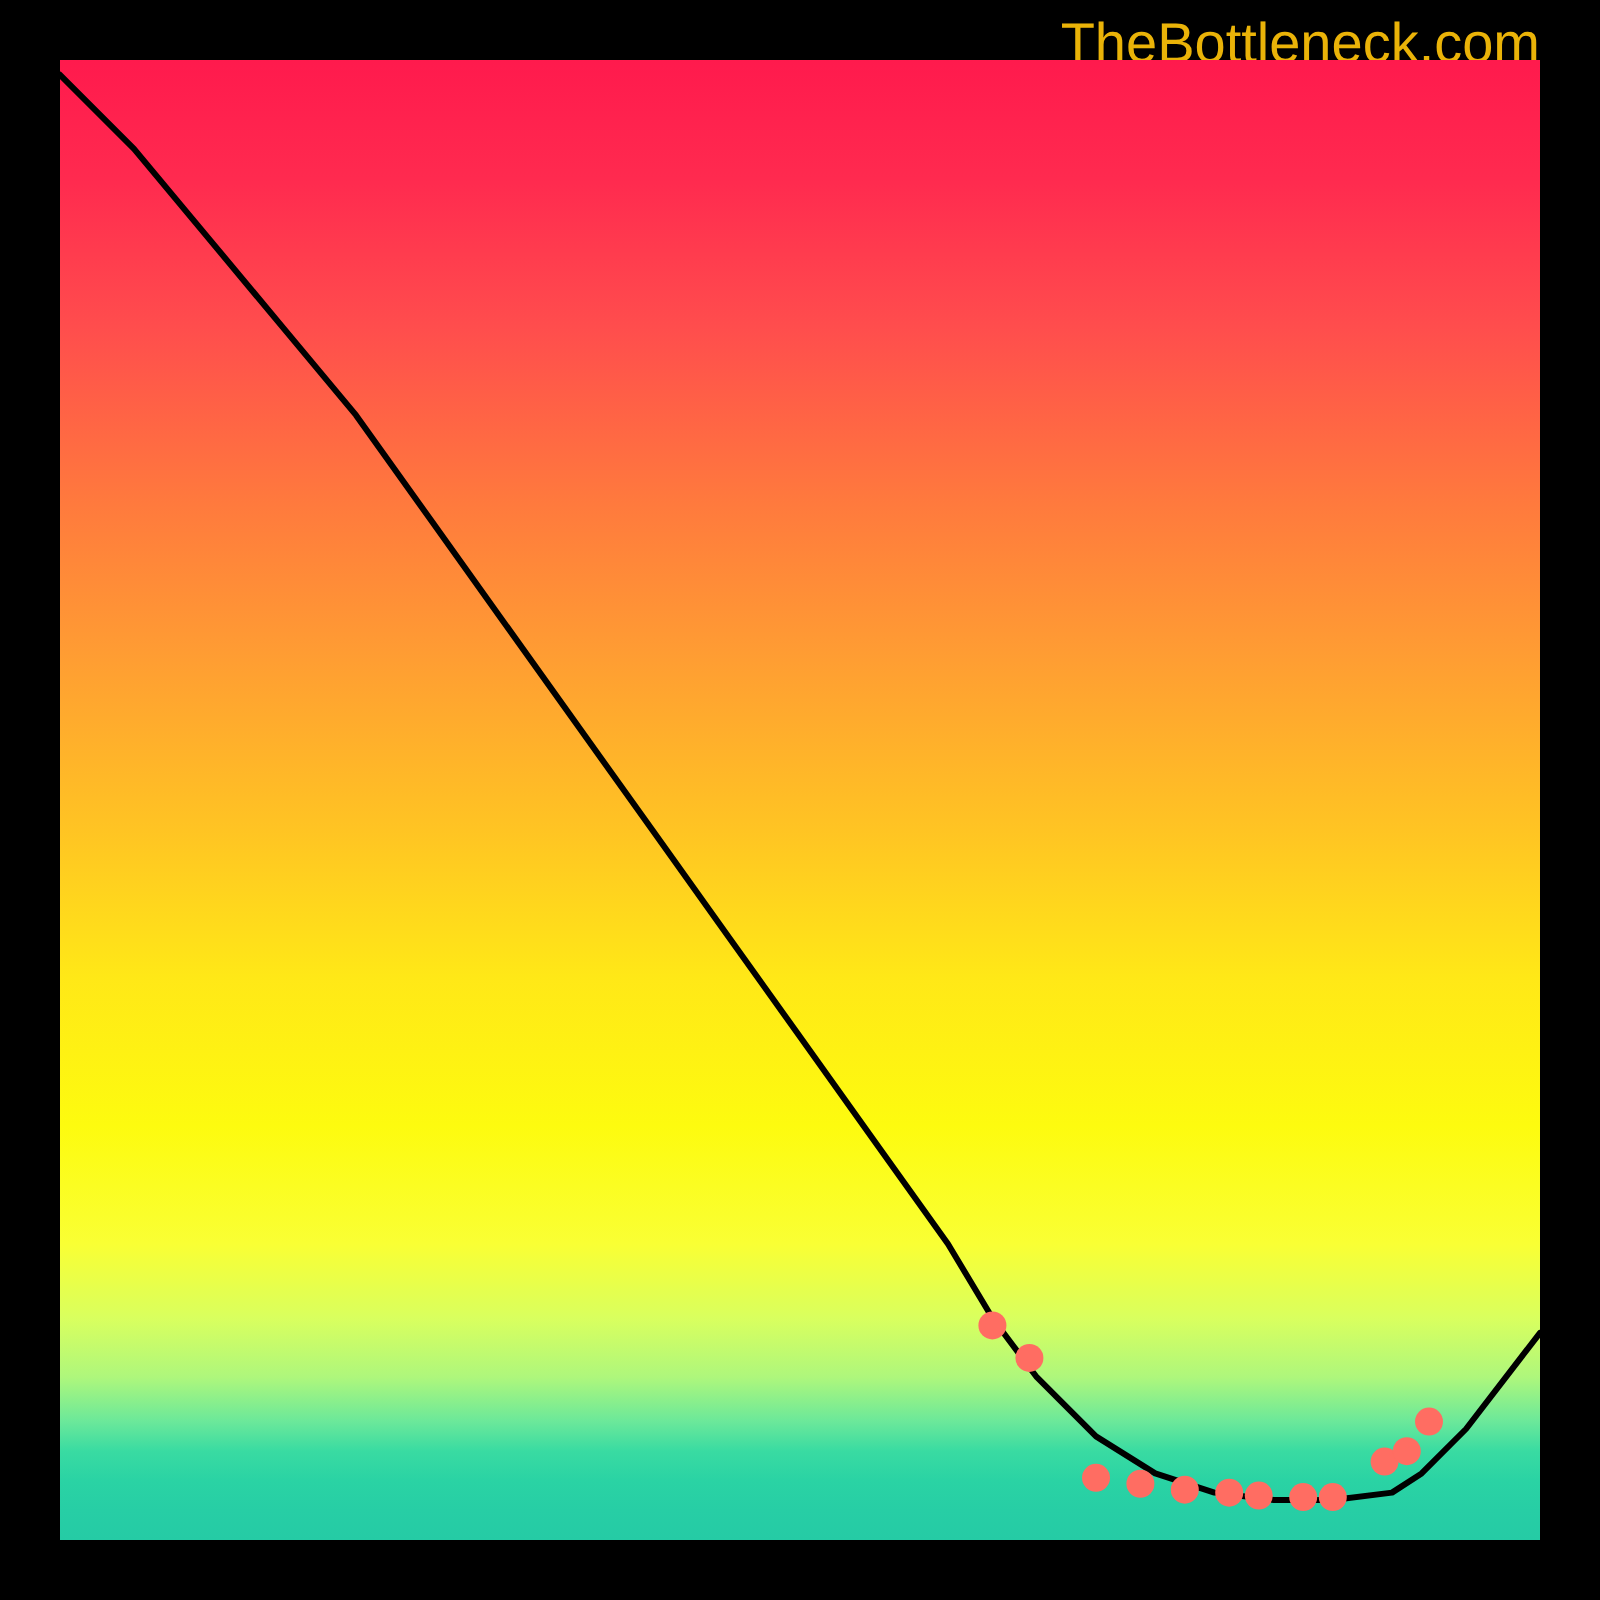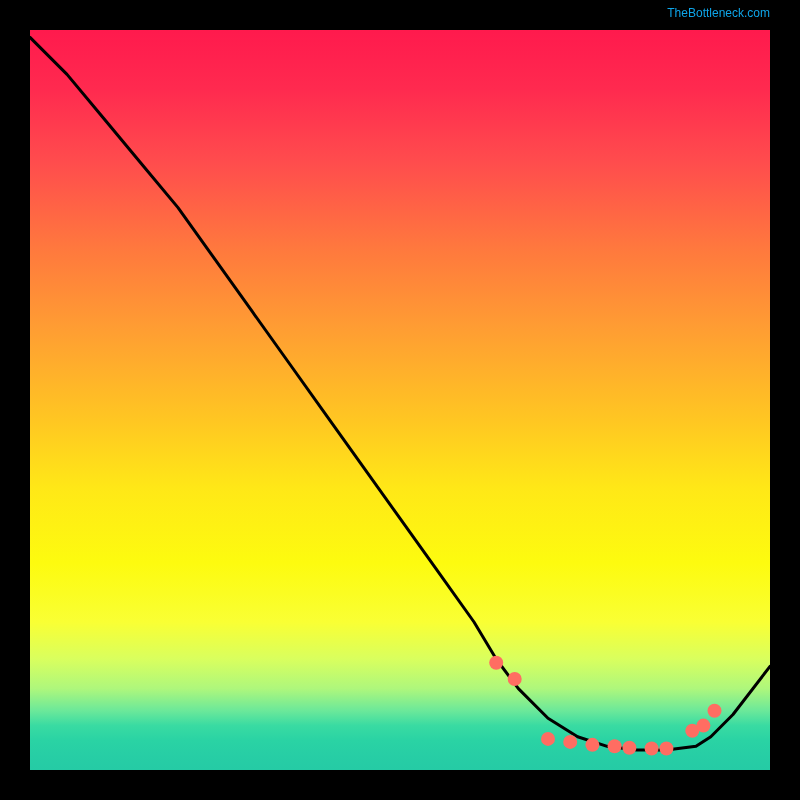--- a/index.html
+++ b/index.html
@@ -40,22 +40,22 @@
       #39dba2 94%,
       #2ad3a4 96%,
       #27cea5 98%,
       #25cba5 100%
     );
   }
   .watermark {
     position: absolute;
     top: 6px;
     right: 30px;
-    color: #0ea5e9;
-    font-size: 12px;
+    color: #eab308;
+    font-size: 28px;
     font-weight: 500;
     white-space: nowrap;
   }
   svg.overlay {
     position: absolute;
     left: 0;
     top: 0;
     width: 740px;
     height: 740px;
     overflow: visible;

